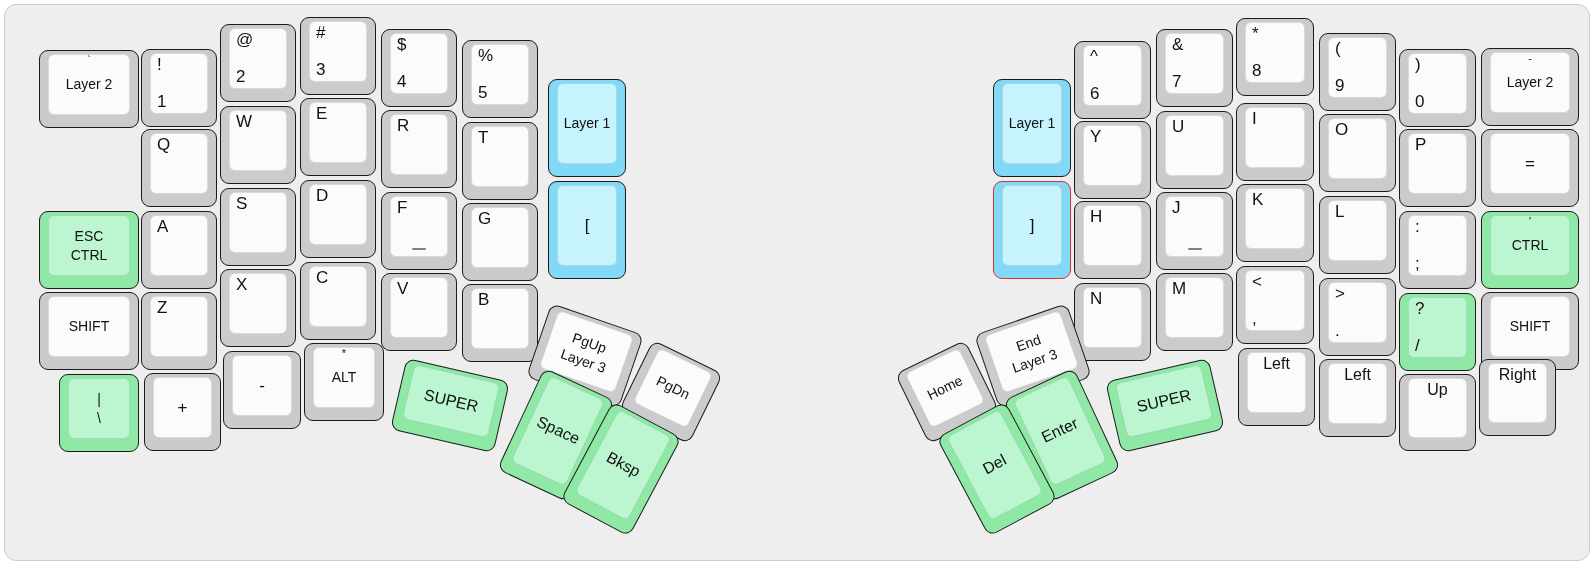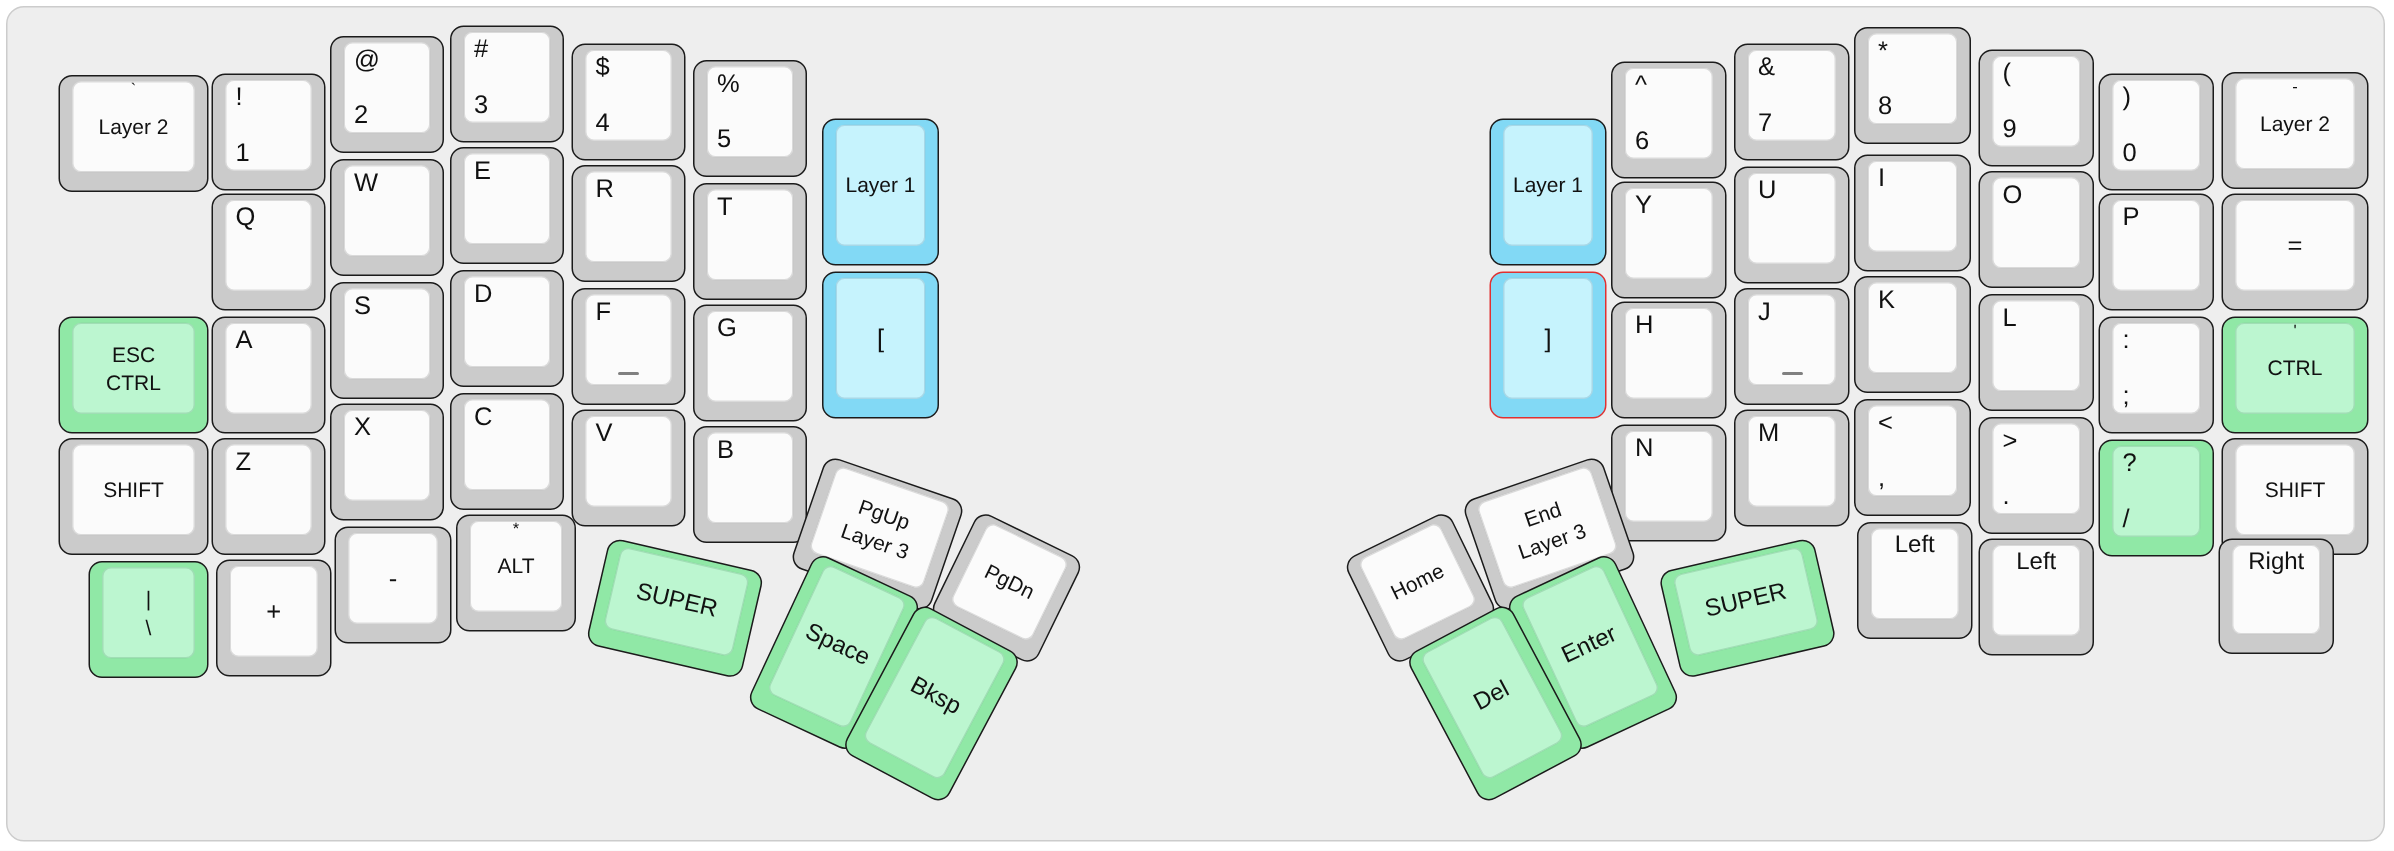--- a/index.html
+++ b/index.html
@@ -368,20 +368,25 @@
         <div class="key white" style="left: 1237px; top: 347px; width: 77px; height: 78px;">
           <div class="top">
             <div class="legend tc">Left</div>
           </div>
         </div>
         <div class="key white" style="left: 1318px; top: 358px; width: 77px; height: 78px;">
           <div class="top">
             <div class="legend tc">Left</div>
           </div>
         </div>
+        <div class="key white" style="left: 1398px; top: 373px; width: 77px; height: 77px;">
+          <div class="top">
+            <div class="legend tc">Up</div>
+          </div>
+        </div>
         <div class="key white" style="left: 1478px; top: 358px; width: 77px; height: 77px;">
           <div class="top">
             <div class="legend tc">Right</div>
           </div>
         </div>
         <div class="key white rotated white-thumb" style="left: 535px; top: 316px; width: 98px; height: 78px; transform: rotate(19deg);">
           <div class="top">
             <div class="center-legend">
               <div>PgUp</div>
               <div>Layer 3</div>

